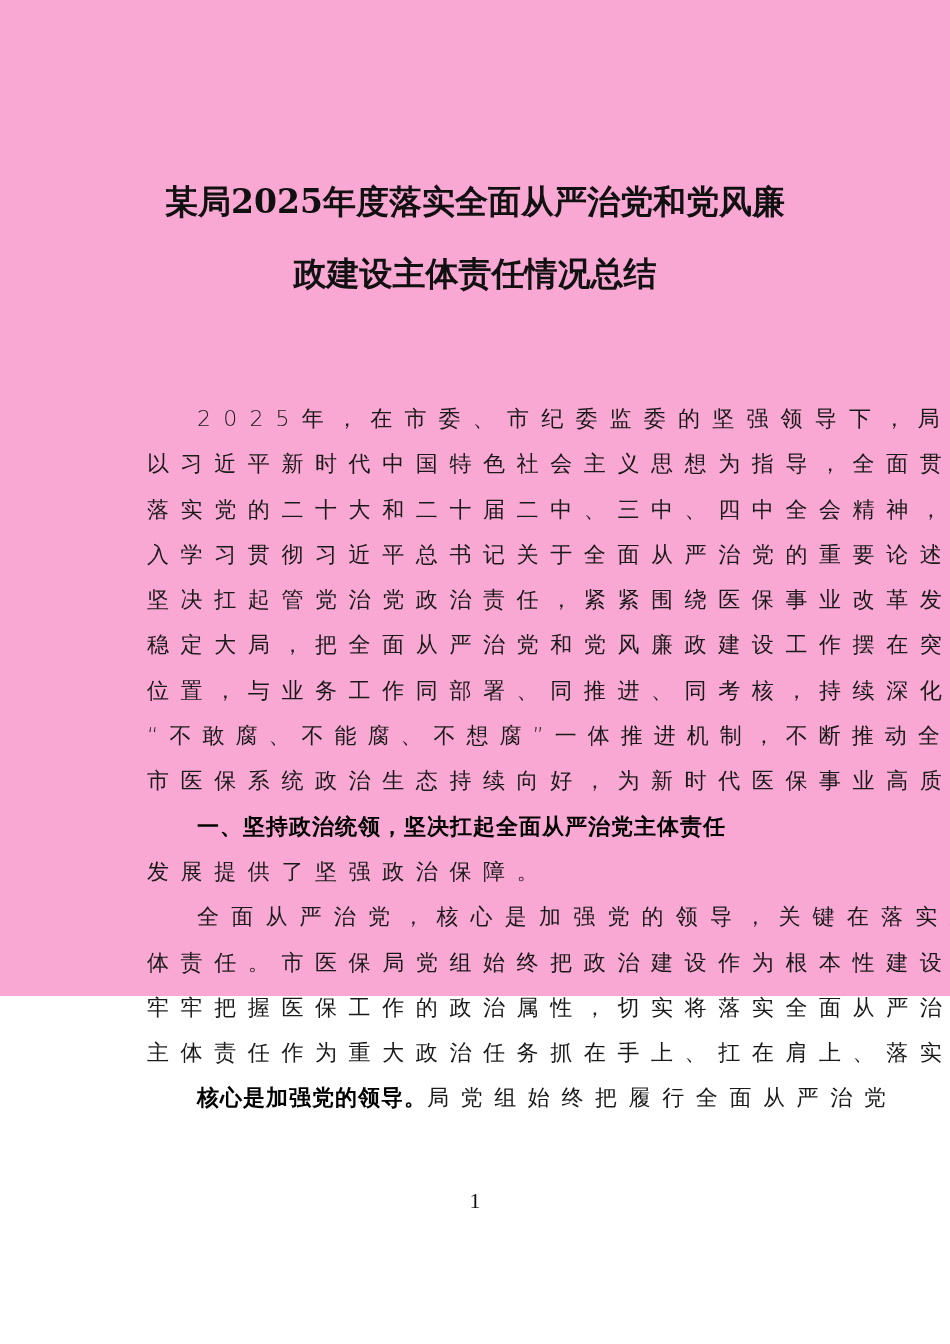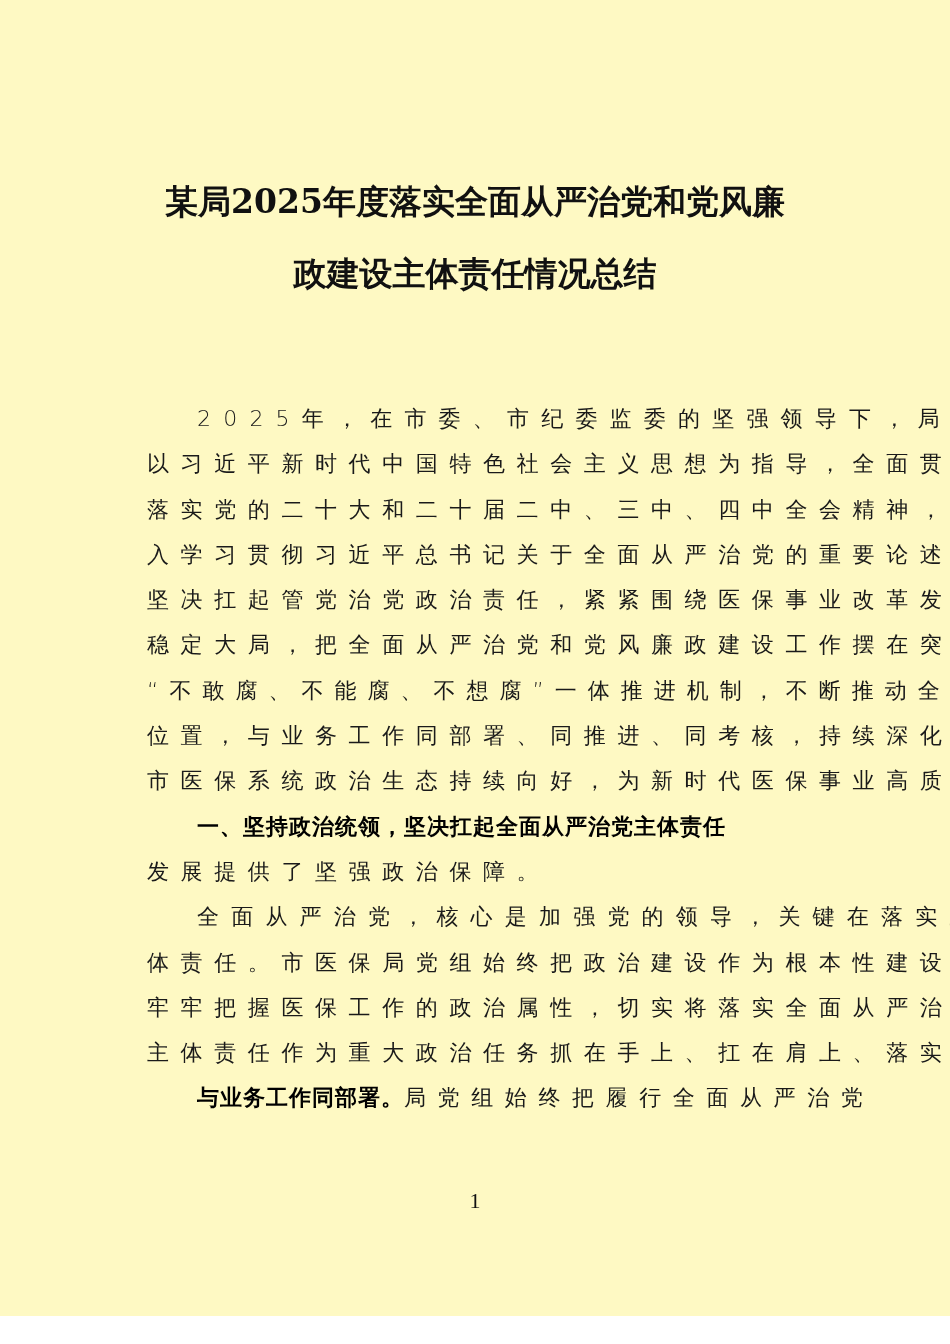--- a/index.html
+++ b/index.html
@@ -11,22 +11,22 @@
       width: 950px;
       height: 1344px;
       position: relative;
       overflow: hidden;
       font-family: "DejaVu Serif", "Liberation Serif", serif;
       color: #111111;
     }
     .page {
       position: absolute;
       left: 0; top: 0;
-      width: 950px; height: 1316px;
-      background: #fef9c3;
+      width: 950px; height: 996px;
+      background: #f9a8d4;
     }
     .title {
       position: absolute;
       left: 140px;
       width: 670px;
       top: 166px;
       text-align: center;
       font-family: "DejaVu Serif", "Liberation Serif", serif;
       font-weight: bold;
       font-size: 33px;
@@ -81,29 +81,29 @@
     <span class="line">政建设主体责任情况总结</span>
   </h1>
 
   <div class="body">
     <span class="line-text indent" style="letter-spacing:12.2px">2025年，在市委、市纪委监委的坚强领导下，局坚持</span>
     <span class="line-text" style="letter-spacing:11.6px">以习近平新时代中国特色社会主义思想为指导，全面贯彻</span>
     <span class="line-text" style="letter-spacing:11.6px">落实党的二十大和二十届二中、三中、四中全会精神，深</span>
     <span class="line-text" style="letter-spacing:11.6px">入学习贯彻习近平总书记关于全面从严治党的重要论述，</span>
     <span class="line-text" style="letter-spacing:11.6px">坚决扛起管党治党政治责任，紧紧围绕医保事业改革发展</span>
     <span class="line-text" style="letter-spacing:11.6px">稳定大局，把全面从严治党和党风廉政建设工作摆在突出</span>
+    <span class="line-text" style="letter-spacing:11.6px">位置，与业务工作同部署、同推进、同考核，持续深化</span>
     <span class="line-text" style="letter-spacing:11.0px">“不敢腐、不能腐、不想腐”一体推进机制，不断推动全</span>
-    <span class="line-text" style="letter-spacing:11.6px">位置，与业务工作同部署、同推进、同考核，持续深化</span>
     <span class="line-text" style="letter-spacing:11.6px">市医保系统政治生态持续向好，为新时代医保事业高质量</span>
     <span class="line-text indent heading">一、坚持政治统领，坚决扛起全面从严治党主体责任</span>
 
     <span class="line-text" style="letter-spacing:11.6px">发展提供了坚强政治保障。</span>
 
     <span class="line-text indent" style="letter-spacing:12.2px">全面从严治党，核心是加强党的领导，关键在落实主</span>
     <span class="line-text" style="letter-spacing:11.6px">体责任。市医保局党组始终把政治建设作为根本性建设，</span>
     <span class="line-text" style="letter-spacing:11.6px">牢牢把握医保工作的政治属性，切实将落实全面从严治党</span>
     <span class="line-text" style="letter-spacing:11.6px">主体责任作为重大政治任务抓在手上、扛在肩上、落实在</span>
 
-    <span class="line-text indent" style="letter-spacing:0"><span class="bold-lead">与业务工作同部署。</span><span class="rest" style="letter-spacing:11.6px">局党组始终把履行全面从严治党</span></span>
+    <span class="line-text indent" style="letter-spacing:0"><span class="bold-lead">核心是加强党的领导。</span><span class="rest" style="letter-spacing:11.6px">局党组始终把履行全面从严治党</span></span>
   </div>
 
   <div class="page-number">1</div>
 </div>
 
 </body></html>

